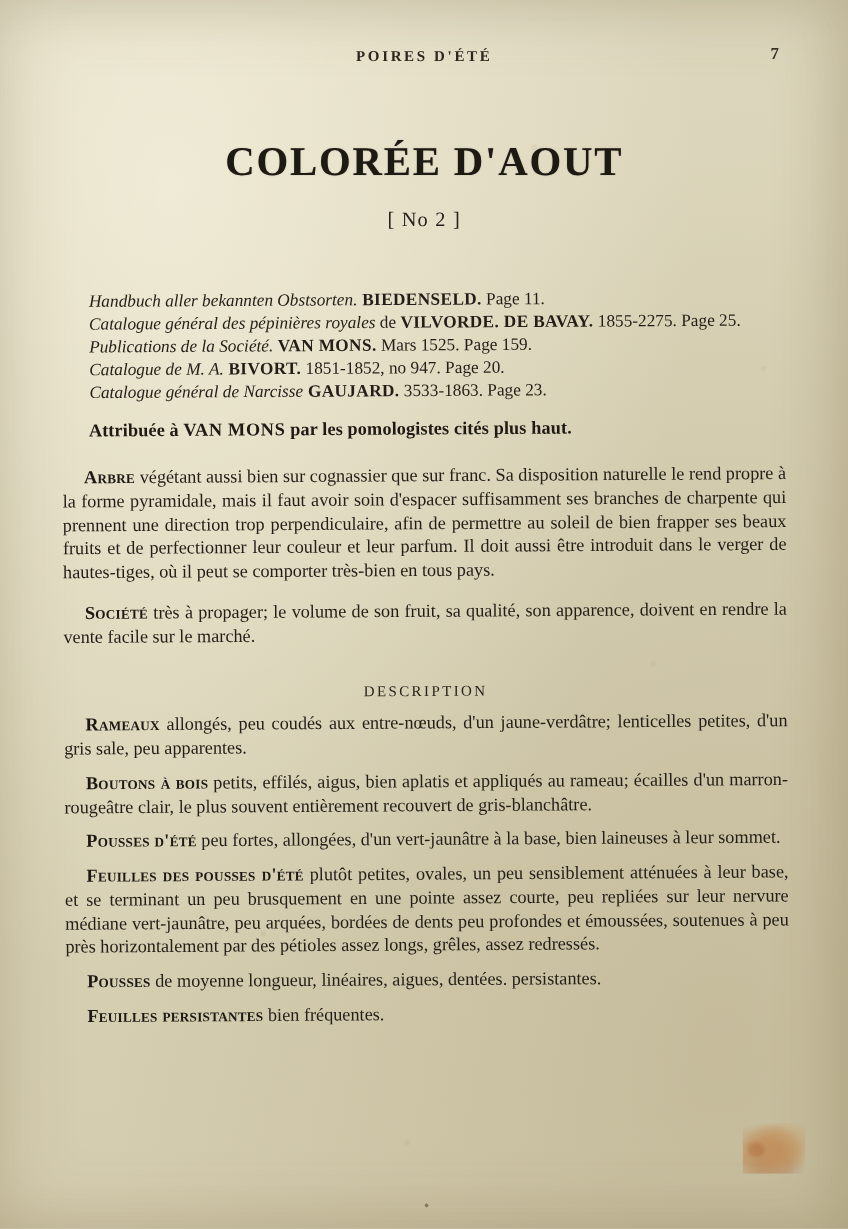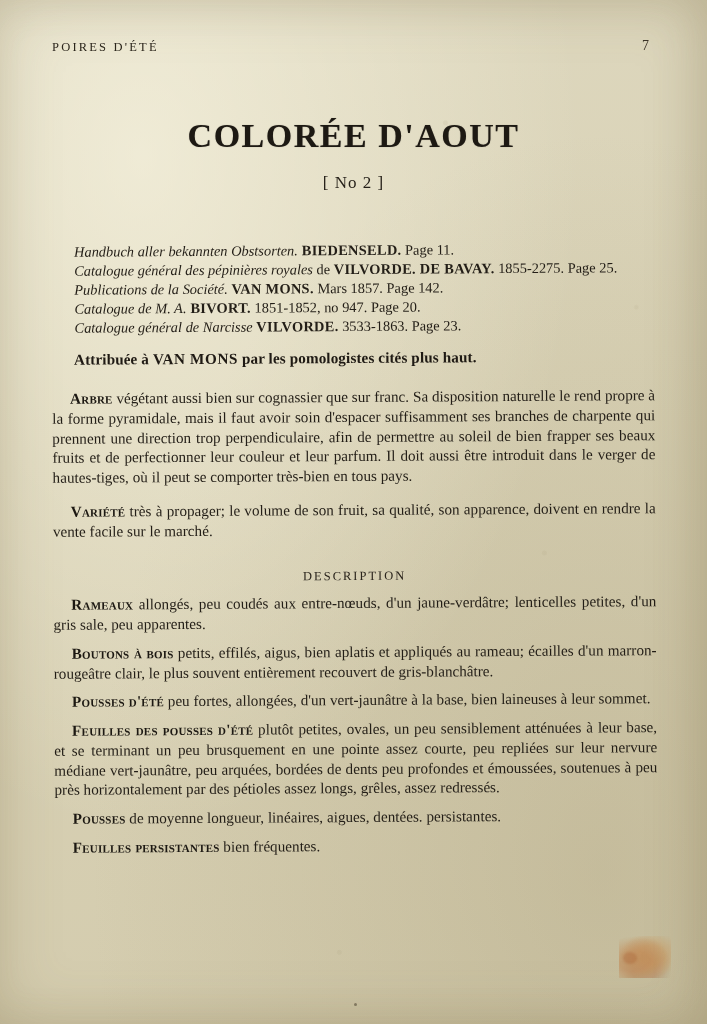--- a/index.html
+++ b/index.html
@@ -40,25 +40,26 @@
   .edge-shade {
     position: absolute;
     inset: 0;
     pointer-events: none;
     box-shadow: inset 0 0 60px rgba(120,104,64,0.25), inset -18px 0 40px rgba(120,104,64,0.12);
   }
   
   .runhead {
     position: relative;
     padding-top: 40px;
-    text-align: left;
+    text-align: center;
     font-size: 12.5px;
     letter-spacing: 2.2px;
     font-variant: small-caps;
     color: #2c261d;
+    font-weight: bold;
   }
   .folio {
     position: absolute;
     right: 6px;
     top: 38px;
     font-size: 14px;
     color: #3a3227;
     letter-spacing: 0;
   }
   
@@ -188,40 +189,40 @@
   <div class="number">[ No 2 ]</div>
 
   <div class="refs skew">
     <p class="ref">
       <i>Handbuch aller bekannten Obstsorten.</i><span class="sc"> BIEDENSELD.</span><span> Page 11.</span>
     </p>
     <p class="ref">
       <i>Catalogue général des pépinières royales</i><span> de </span><span class="sc">VILVORDE. DE BAVAY.</span><span> 1855-2275. Page 25.</span>
     </p>
     <p class="ref">
-      <i>Publications de la Société.</i><span class="sc"> VAN MONS.</span><span> Mars 1857. Page 142.</span>
+      <i>Publications de la Société.</i><span class="sc"> VAN MONS.</span><span> Mars 1525. Page 159.</span>
     </p>
     <p class="ref">
       <i>Catalogue de M. A.</i><span class="sc"> BIVORT.</span><span> 1851-1852, no 947. Page 20.</span>
     </p>
     <p class="ref">
-      <i>Catalogue général de Narcisse</i><span class="sc"> VILVORDE.</span><span> 3533-1863. Page 23.</span>
+      <i>Catalogue général de Narcisse</i><span class="sc"> GAUJARD.</span><span> 3533-1863. Page 23.</span>
     </p>
   </div>
 
   <div class="attrib skew">
     <span>Attribuée à </span><span class="caps">VAN MONS</span><span> par les pomologistes cités plus haut.</span>
   </div>
 
   <div class="skew">
     <p class="body">
       <span class="lead">Arbre</span><span> végétant aussi bien sur cognassier que sur franc. Sa disposition naturelle le rend propre à la forme pyramidale, mais il faut avoir soin d'espacer suffisamment ses branches de charpente qui prennent une direction trop perpendiculaire, afin de permettre au soleil de bien frapper ses beaux fruits et de perfectionner leur couleur et leur parfum. Il doit aussi être introduit dans le verger de hautes-tiges, où il peut se comporter très-bien en tous pays.</span>
     </p>
     <p class="body">
-      <span class="lead">Variété</span><span> très à propager; le volume de son fruit, sa qualité, son apparence, doivent en rendre la vente facile sur le marché.</span>
+      <span class="lead">Société</span><span> très à propager; le volume de son fruit, sa qualité, son apparence, doivent en rendre la vente facile sur le marché.</span>
     </p>
 
     <div class="sectionhead">DESCRIPTION</div>
 
     <div class="desc-block">
       <p class="body">
         <span class="lead">Rameaux</span><span> allongés, peu coudés aux entre-nœuds, d'un jaune-verdâtre; lenticelles petites, d'un gris sale, peu apparentes.</span>
       </p>
       <p class="body">
         <span class="lead">Boutons à bois</span><span> petits, effilés, aigus, bien aplatis et appliqués au rameau; écailles d'un marron-rougeâtre clair, le plus souvent entièrement recouvert de gris-blanchâtre.</span>

